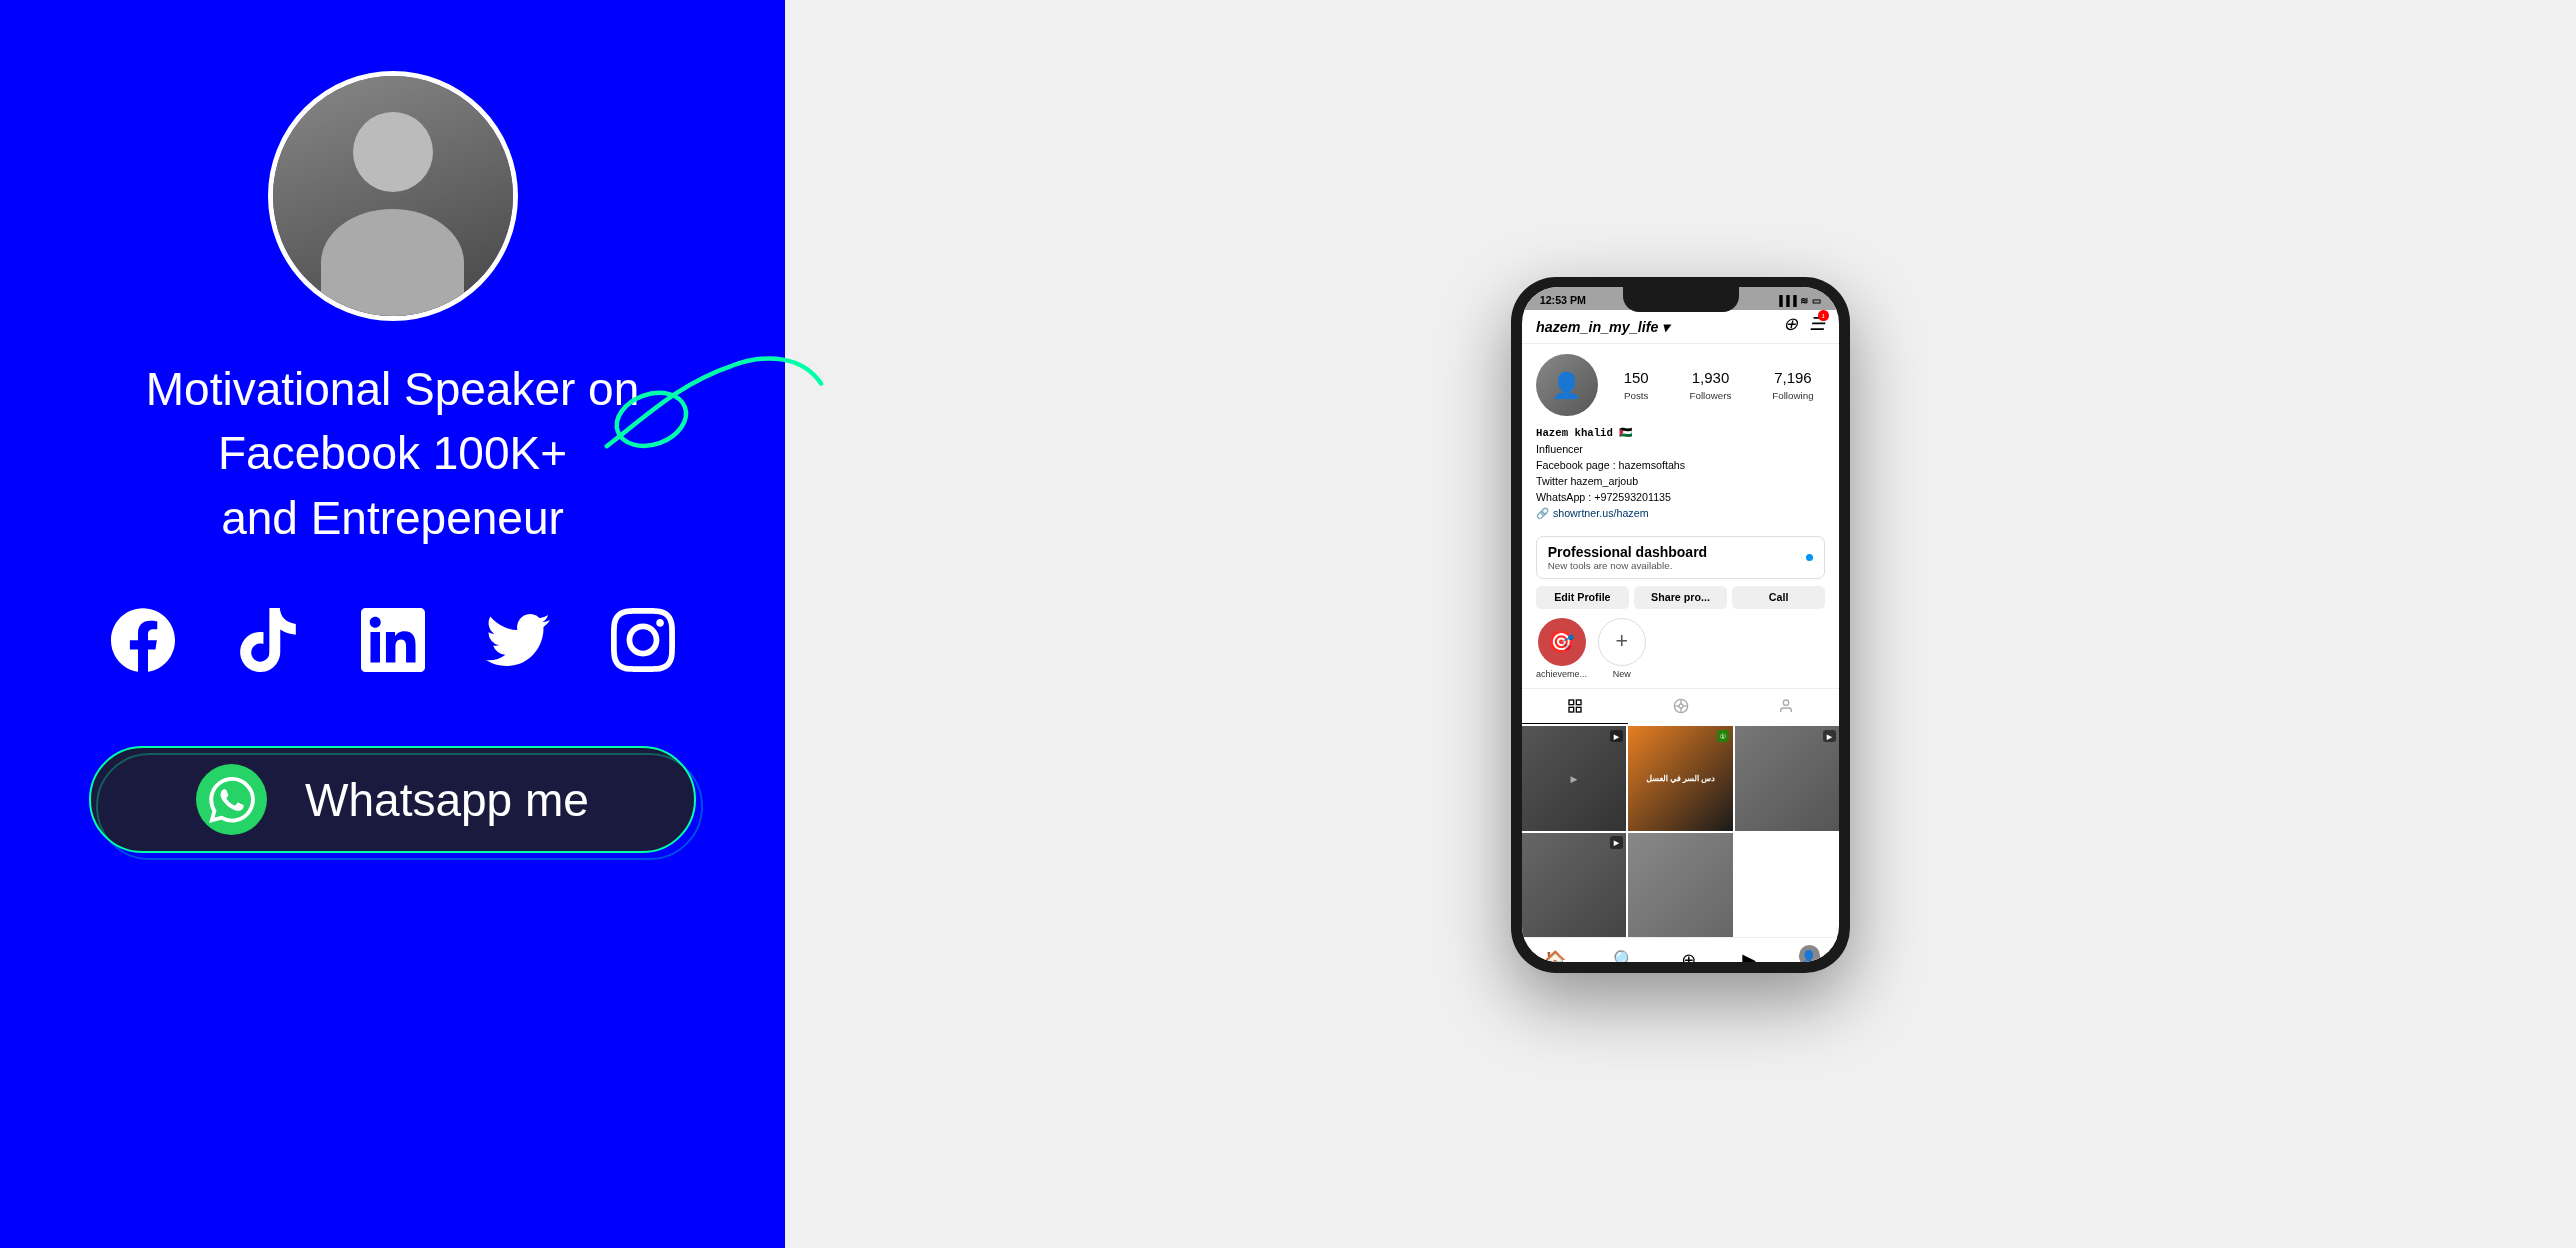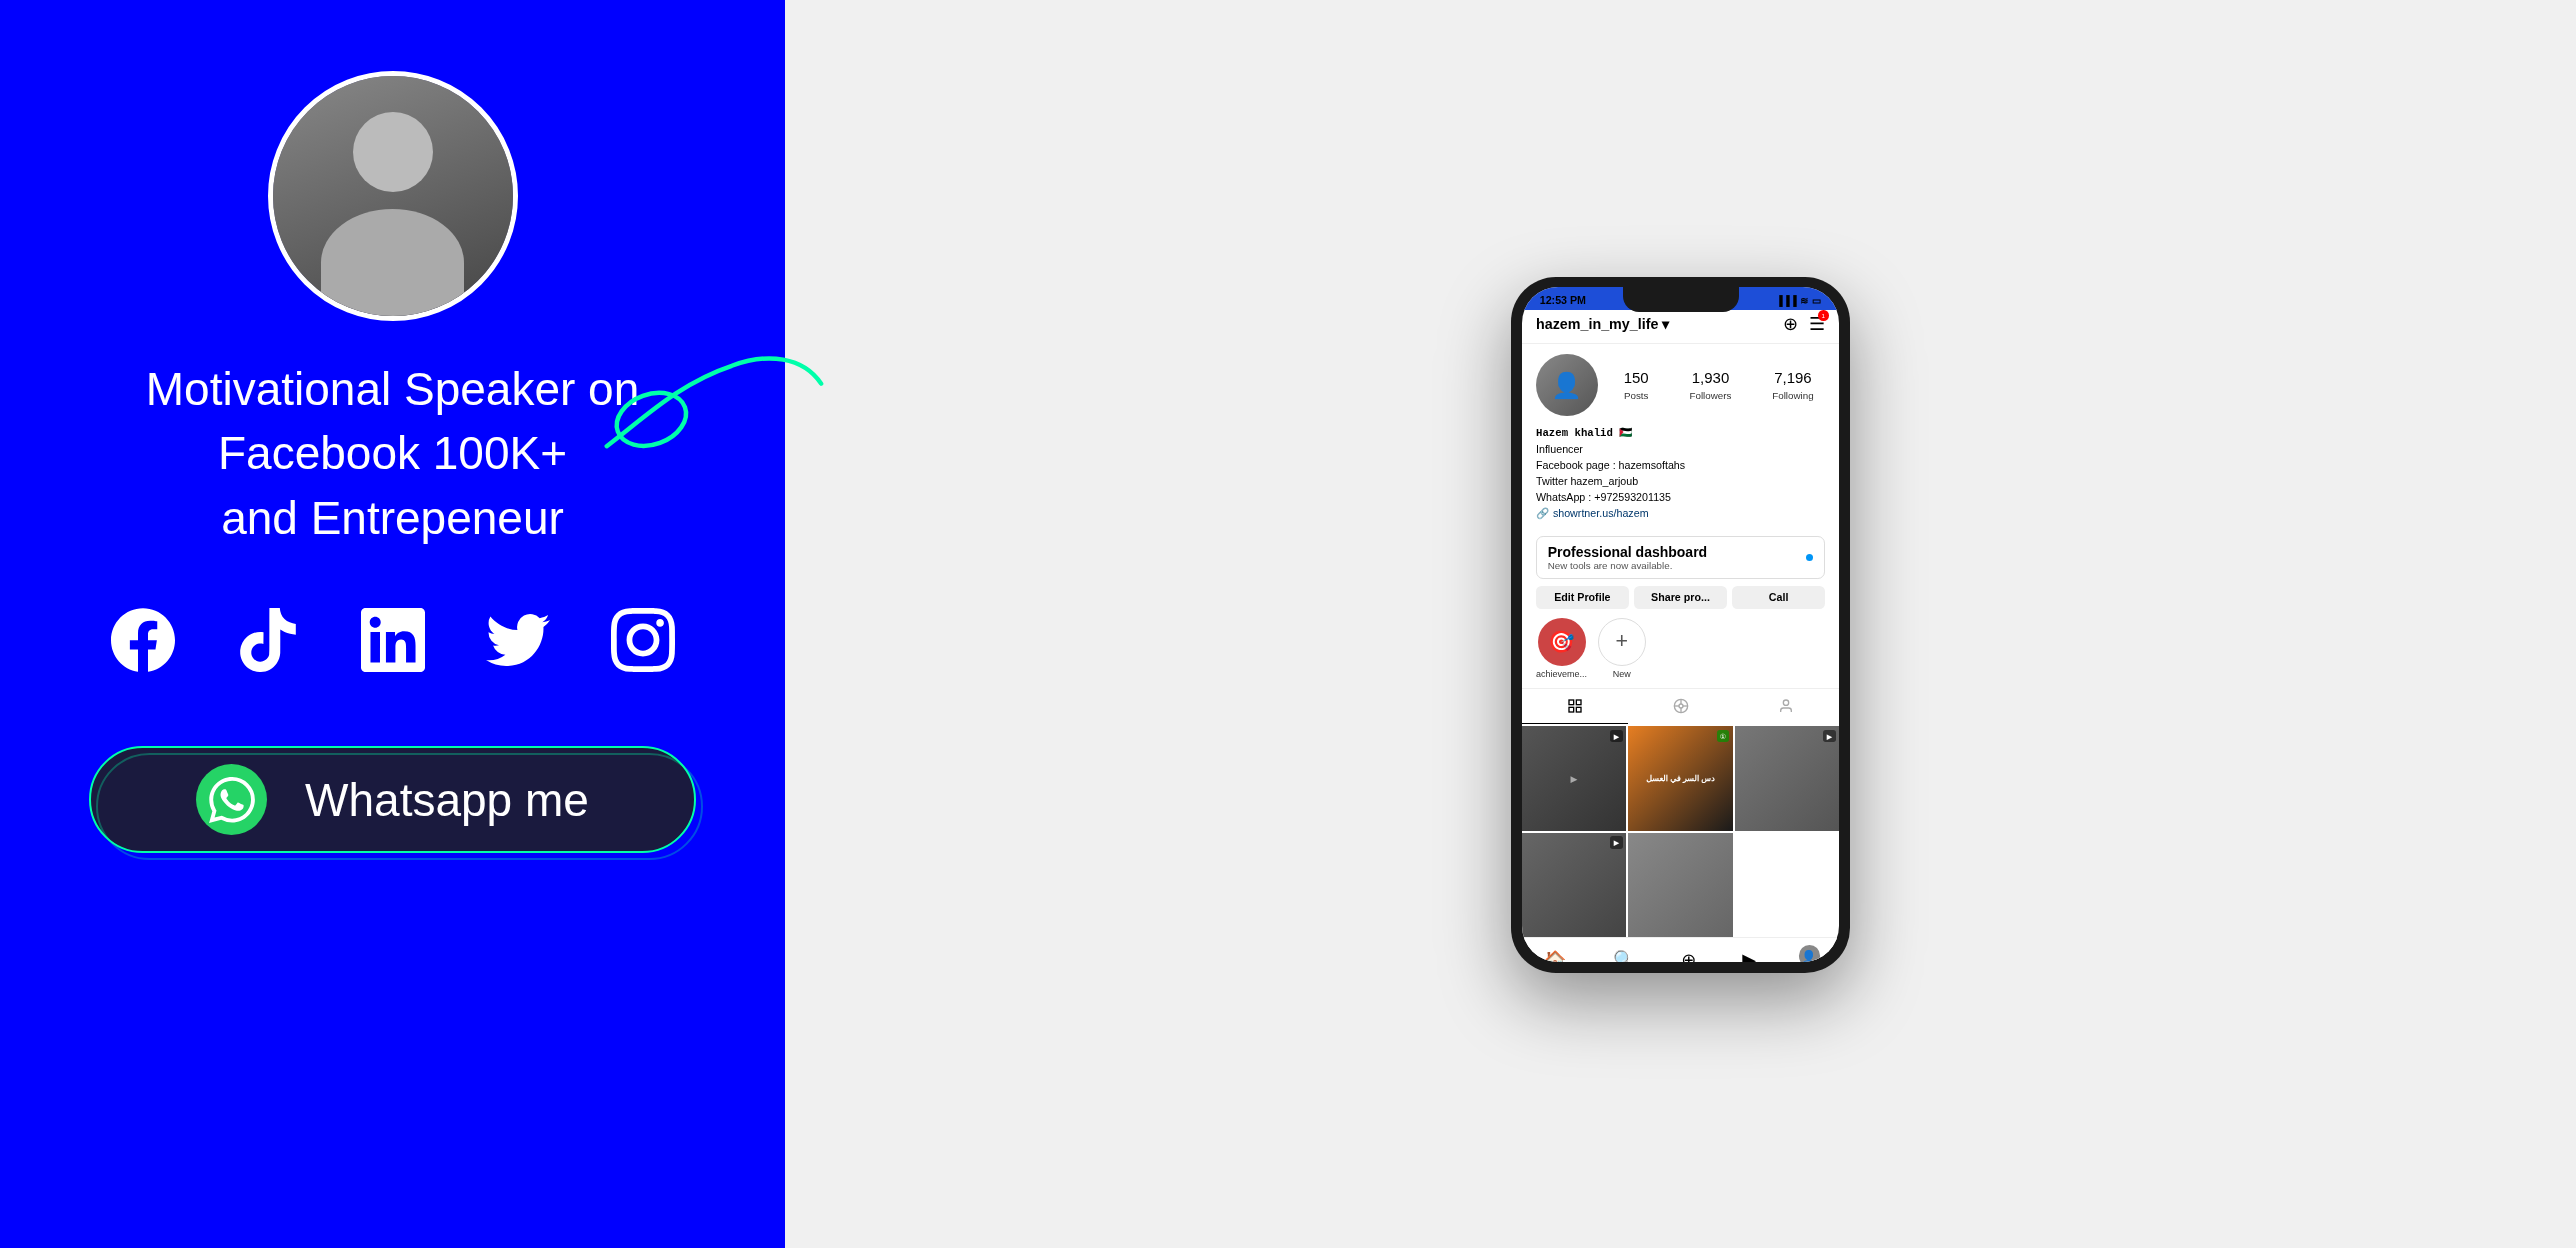--- a/index.html
+++ b/index.html
@@ -212,21 +212,21 @@
       height: 100%;
       background: #fff;
       border-radius: 36px;
       overflow: hidden;
       display: flex;
       flex-direction: column;
     }
 
     
     .status-bar {
-      background: #1d4ed8;
+      background: #a3a3a3;
       padding: 7.1px 18px 3.6px;
       display: flex;
       align-items: center;
       justify-content: space-between;
       font-size: 9.8px;
       font-weight: 600;
       gap: 6px;
     }
 
     .status-time {
@@ -238,23 +238,24 @@
       display: flex;
       gap: 3.6px;
       align-items: center;
       font-size: 9.8px;
     }
 
     
     .insta-header {
       padding: 3.6px 14.3px 7.1px;
       display: flex;
-      align-items: center;
+      align-items: flex-end;
       justify-content: space-between;
       border-bottom: 0.9px solid #eee;
+      font-style: italic;
     }
 
     .insta-username {
       font-size: 14.3px;
       font-weight: 700;
       display: flex;
       align-items: center;
       gap: 3.6px;
     }
 

